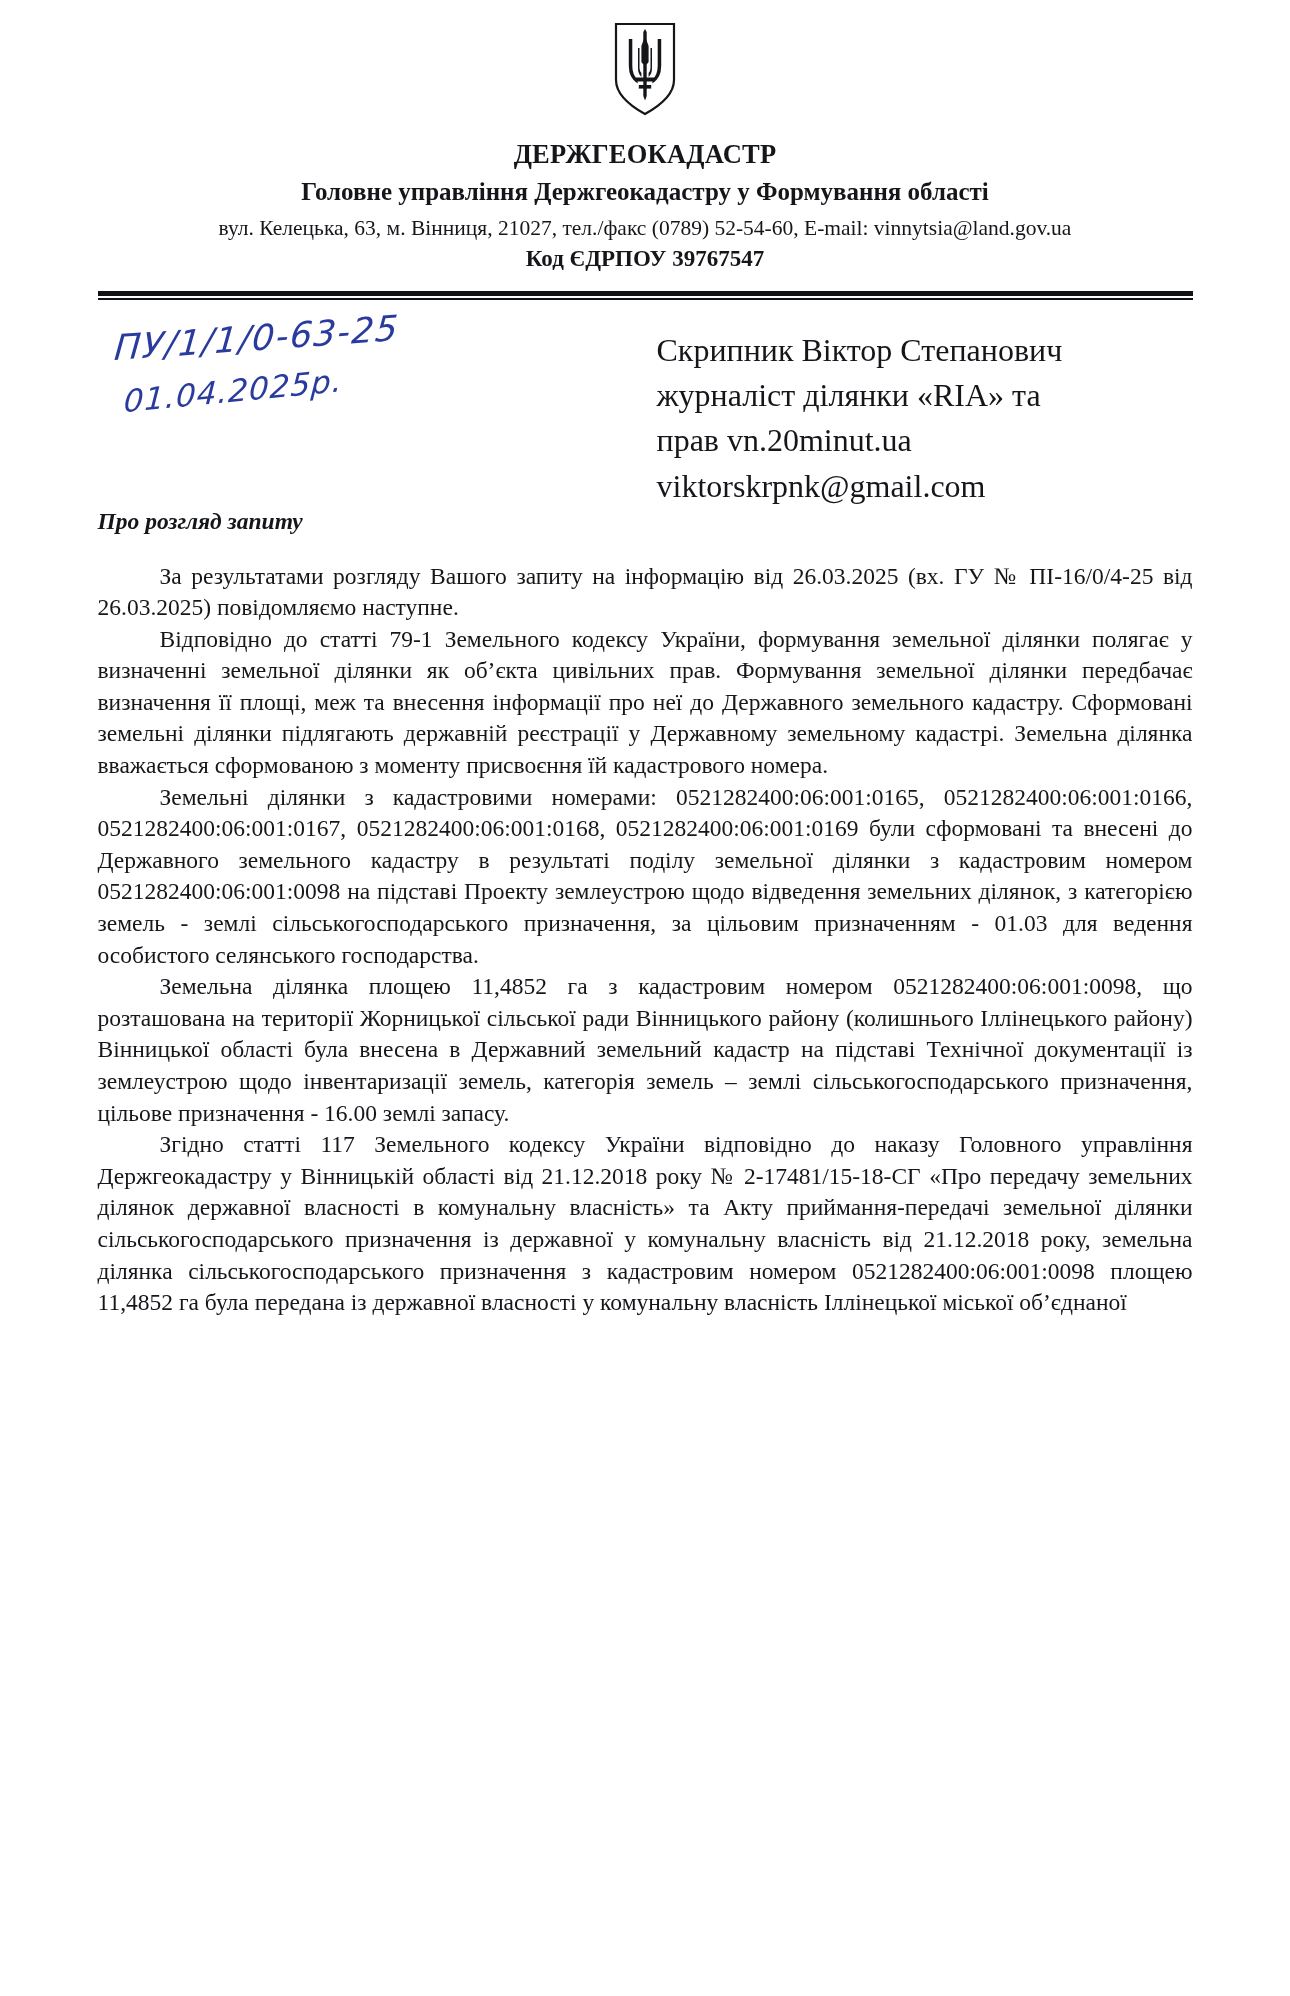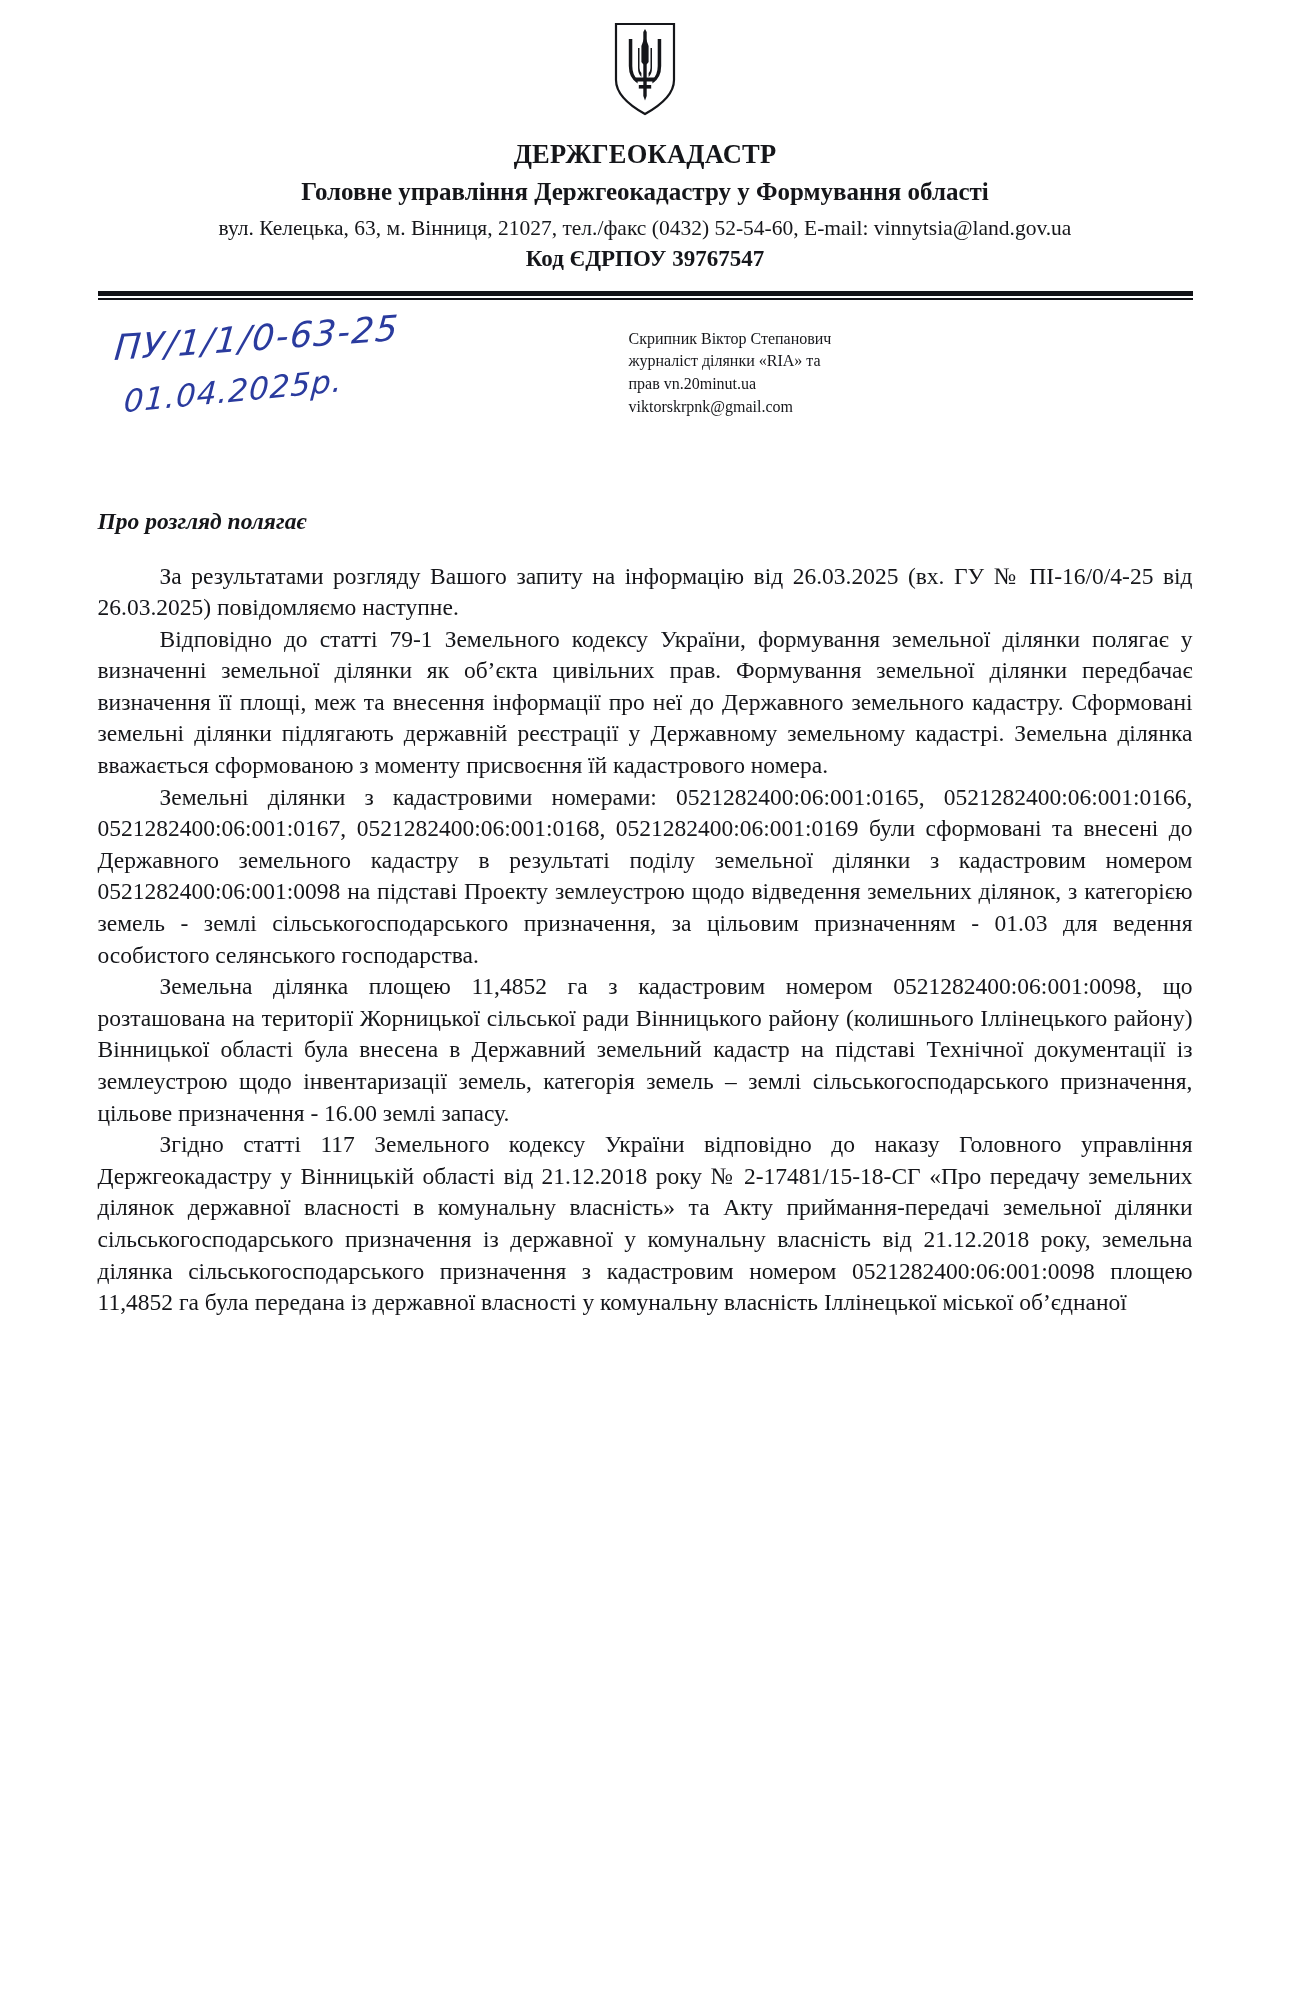--- a/index.html
+++ b/index.html
@@ -100,23 +100,23 @@
     font-size: 31px;
     font-style: italic;
     letter-spacing: 1px;
     margin-top: 12px;
     margin-left: 6px;
     white-space: nowrap;
     transform: skewX(-9deg) rotate(-1.5deg);
   }
   .addressee {
     position: absolute;
-    left: 531px;
+    left: 559px;
     top: 28px;
-    font-size: 16px;
+    font-size: 32px;
     line-height: 1.42;
     text-align: left;
   }
   .addressee div { white-space: nowrap; }
 
   
   .subject {
     margin: 18px 48px 0 48px;
     font-size: 23.5px;
     font-weight: 700;
@@ -166,21 +166,21 @@
         <path d="M22.5 55.5 L41.5 55.5 L41.5 59.5 L22.5 59.5 Z"></path>
         <path d="M25.8 63 L38.2 63 L38.2 66.6 L25.8 66.6 Z"></path>
       </g>
     </svg>
 
     <div class="org-name">ДЕРЖГЕОКАДАСТР</div>
 
     <div class="org-dept">Головне управління Держгеокадастру у Формування області</div>
 
     <div class="org-address">
-      <span>вул. Келецька, 63, м. Вінниця, 21027, тел./факс (0432) 52-54-60, E-mail: </span><span class="mail-link">vinnytsia@land.gov.ua</span>
+      <span>вул. Келецька, 63, м. Вінниця, 21027, тел./факс (0789) 52-54-60, E-mail: </span><span class="mail-link">vinnytsia@land.gov.ua</span>
     </div>
 
     <div class="org-code">Код ЄДРПОУ 39767547</div>
   </div>
 
   <div class="rule-wrap">
     <div class="rule-thick"></div>
     <div class="rule-gap"></div>
     <div class="rule-thin"></div>
   </div>
@@ -193,21 +193,21 @@
     </div>
 
     <div class="addressee">
       <div>Скрипник Віктор Степанович</div>
       <div>журналіст ділянки «RIA» та</div>
       <div>прав vn.20minut.ua</div>
       <div>viktorskrpnk@gmail.com</div>
     </div>
   </div>
 
-  <div class="subject">Про розгляд полягає</div>
+  <div class="subject">Про розгляд запиту</div>
 
   <div class="body-text">
     <p>За результатами розгляду Вашого запиту на інформацію від 26.03.2025 (вх. ГУ № ПІ-16/0/4-25 від 26.03.2025) повідомляємо наступне.</p>
     <p>Відповідно до статті 79-1 Земельного кодексу України, формування земельної ділянки полягає у визначенні земельної ділянки як об’єкта цивільних прав. Формування земельної ділянки передбачає визначення її площі, меж та внесення інформації про неї до Державного земельного кадастру. Сформовані земельні ділянки підлягають державній реєстрації у Державному земельному кадастрі. Земельна ділянка вважається сформованою з моменту присвоєння їй кадастрового номера.</p>
     <p>Земельні ділянки з кадастровими номерами: 0521282400:06:001:0165, 0521282400:06:001:0166, 0521282400:06:001:0167, 0521282400:06:001:0168, 0521282400:06:001:0169 були сформовані та внесені до Державного земельного кадастру в результаті поділу земельної ділянки з кадастровим номером 0521282400:06:001:0098 на підставі Проекту землеустрою щодо відведення земельних ділянок, з категорією земель - землі сільськогосподарського призначення, за цільовим призначенням - 01.03 для ведення особистого селянського господарства.</p>
     <p>Земельна ділянка площею 11,4852 га з кадастровим номером 0521282400:06:001:0098, що розташована на території Жорницької сільської ради Вінницького району (колишнього Іллінецького району) Вінницької області була внесена в Державний земельний кадастр на підставі Технічної документації із землеустрою щодо інвентаризації земель, категорія земель – землі сільськогосподарського призначення, цільове призначення - 16.00 землі запасу.</p>
     <p>Згідно статті 117 Земельного кодексу України відповідно до наказу Головного управління Держгеокадастру у Вінницькій області від 21.12.2018 року № 2-17481/15-18-СГ «Про передачу земельних ділянок державної власності в комунальну власність» та Акту приймання-передачі земельної ділянки сільськогосподарського призначення із державної у комунальну власність від 21.12.2018 року, земельна ділянка сільськогосподарського призначення з кадастровим номером 0521282400:06:001:0098 площею 11,4852 га була передана із державної власності у комунальну власність Іллінецької міської об’єднаної</p>
   </div>
 
 </div>

